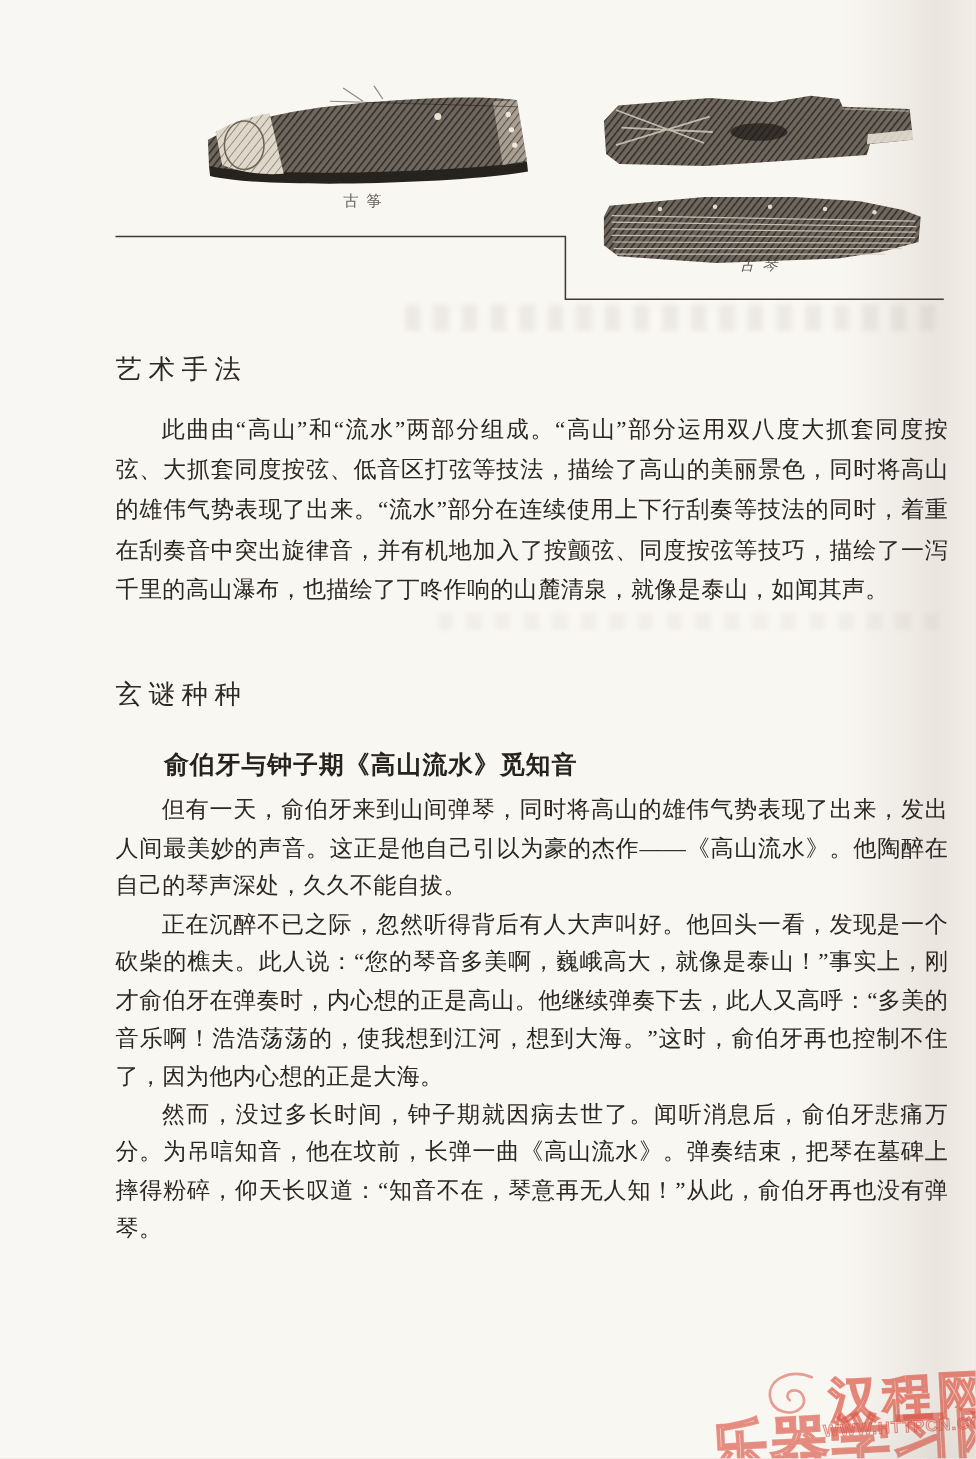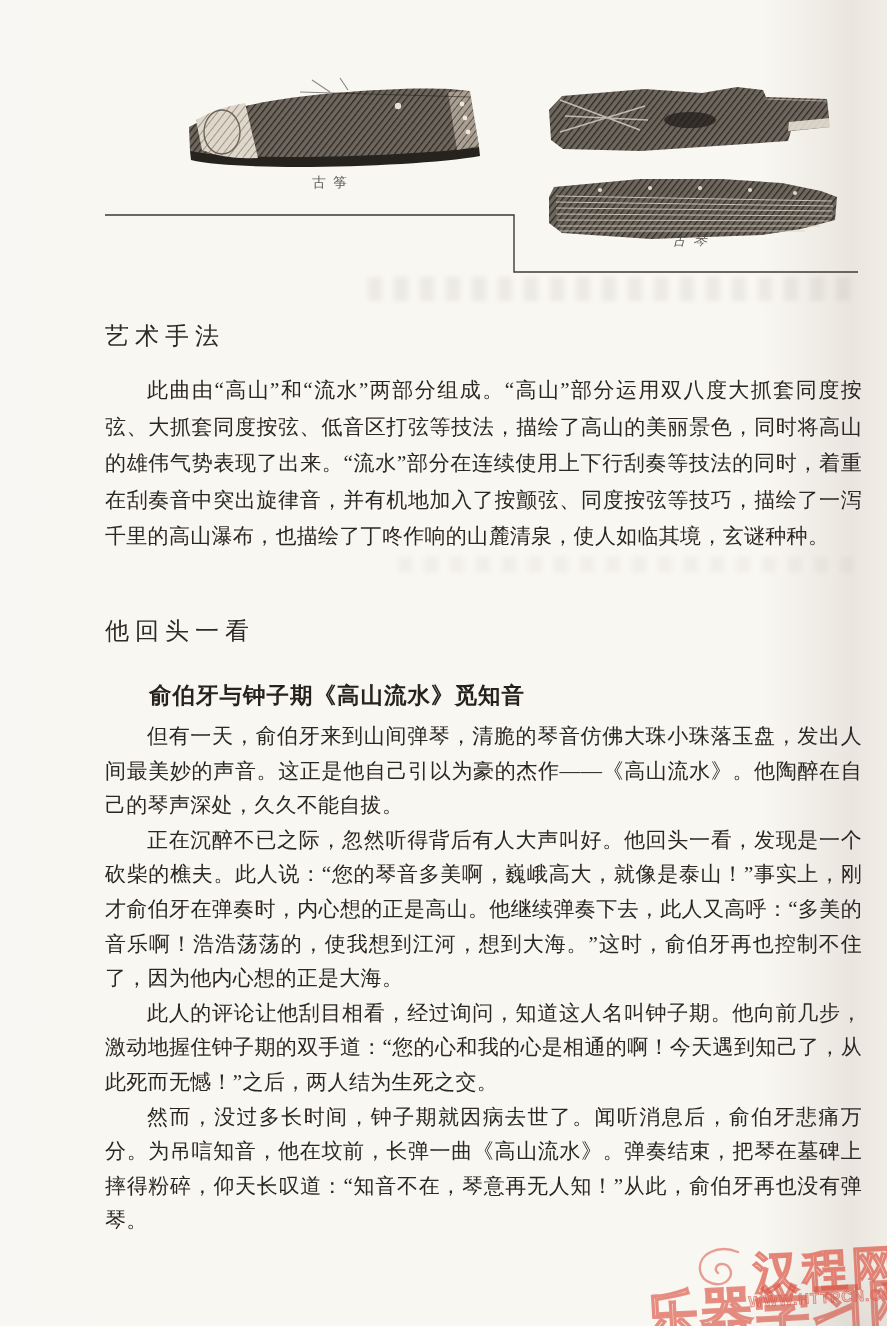--- a/index.html
+++ b/index.html
@@ -140,31 +140,30 @@
     <div class="caption caption-guzheng">古筝</div>
     <div class="caption caption-guqin">古琴</div>
   </div>
 
   <div class="bleed bleed-1"></div>
   <div class="bleed bleed-2"></div>
 
   <h2 class="h-major h-art">艺术手法</h2>
 
   <div class="para-block para-art">
-    <p>此曲由“高山”和“流水”两部分组成。“高山”部分运用双八度大抓套同度按弦、大抓套同度按弦、低音区打弦等技法，描绘了高山的美丽景色，同时将高山的雄伟气势表现了出来。“流水”部分在连续使用上下行刮奏等技法的同时，着重在刮奏音中突出旋律音，并有机地加入了按颤弦、同度按弦等技巧，描绘了一泻千里的高山瀑布，也描绘了丁咚作响的山麓清泉，使人如临其境，玄谜种种。</p>
+    <p>此曲由“高山”和“流水”两部分组成。“高山”部分运用双八度大抓套同度按弦、大抓套同度按弦、低音区打弦等技法，描绘了高山的美丽景色，同时将高山的雄伟气势表现了出来。“流水”部分在连续使用上下行刮奏等技法的同时，着重在刮奏音中突出旋律音，并有机地加入了按颤弦、同度按弦等技巧，描绘了一泻千里的高山瀑布，也描绘了丁咚作响的山麓清泉，就像是泰山，如闻其声。</p>
   </div>
 
-  <h2 class="h-major h-mystery">他回头一看</h2>
+  <h2 class="h-major h-mystery">玄谜种种</h2>
 
   <div class="sub-heading">俞伯牙与钟子期《高山流水》觅知音</div>
 
   <div class="para-block para-story">
-    <p>但有一天，俞伯牙来到山间弹琴，清脆的琴音仿佛大珠小珠落玉盘，发出人间最美妙的声音。这正是他自己引以为豪的杰作——《高山流水》。他陶醉在自己的琴声深处，久久不能自拔。</p>
+    <p>但有一天，俞伯牙来到山间弹琴，同时将高山的雄伟气势表现了出来，发出人间最美妙的声音。这正是他自己引以为豪的杰作——《高山流水》。他陶醉在自己的琴声深处，久久不能自拔。</p>
     <p>正在沉醉不已之际，忽然听得背后有人大声叫好。他回头一看，发现是一个砍柴的樵夫。此人说：“您的琴音多美啊，巍峨高大，就像是泰山！”事实上，刚才俞伯牙在弹奏时，内心想的正是高山。他继续弹奏下去，此人又高呼：“多美的音乐啊！浩浩荡荡的，使我想到江河，想到大海。”这时，俞伯牙再也控制不住了，因为他内心想的正是大海。</p>
-    <p>此人的评论让他刮目相看，经过询问，知道这人名叫钟子期。他向前几步，激动地握住钟子期的双手道：“您的心和我的心是相通的啊！今天遇到知己了，从此死而无憾！”之后，两人结为生死之交。</p>
     <p>然而，没过多长时间，钟子期就因病去世了。闻听消息后，俞伯牙悲痛万分。为吊唁知音，他在坟前，长弹一曲《高山流水》。弹奏结束，把琴在墓碑上摔得粉碎，仰天长叹道：“知音不在，琴意再无人知！”从此，俞伯牙再也没有弹琴。</p>
   </div>
 
   <svg class="wm-swirl" width="64" height="58" viewBox="0 0 64 58">
     <path d="M50,10 C30,2 10,12 12,28 C14,42 32,46 40,38 C46,32 42,22 34,22 C28,22 26,28 30,31" fill="none" stroke="rgba(219,84,68,.55)" stroke-width="2.4" stroke-linecap="round"></path>
   </svg>
   <div class="wm wm-hollow wm-name">汉程网</div>
   <div class="wm wm-hollow wm-sub">乐器学习网</div>
   <div class="wm wm-hollow wm-url">WWW.HTTPCN.COM</div>
 

